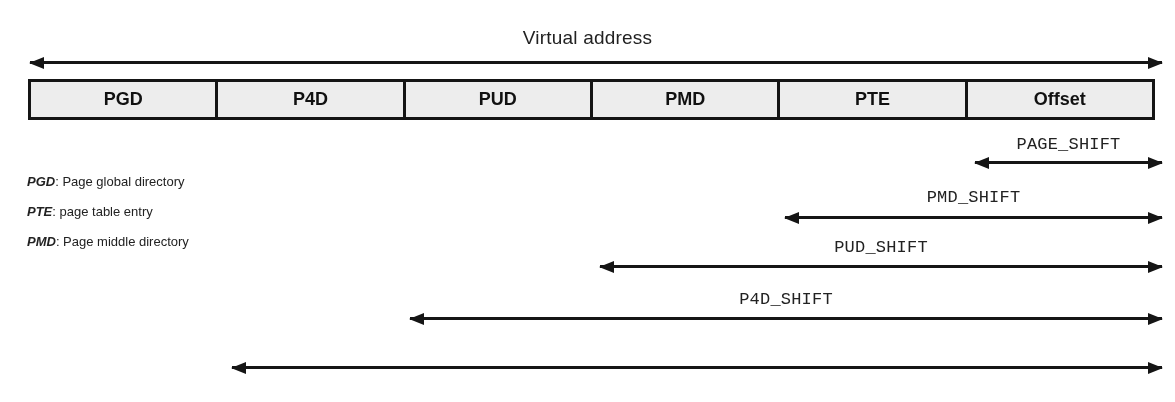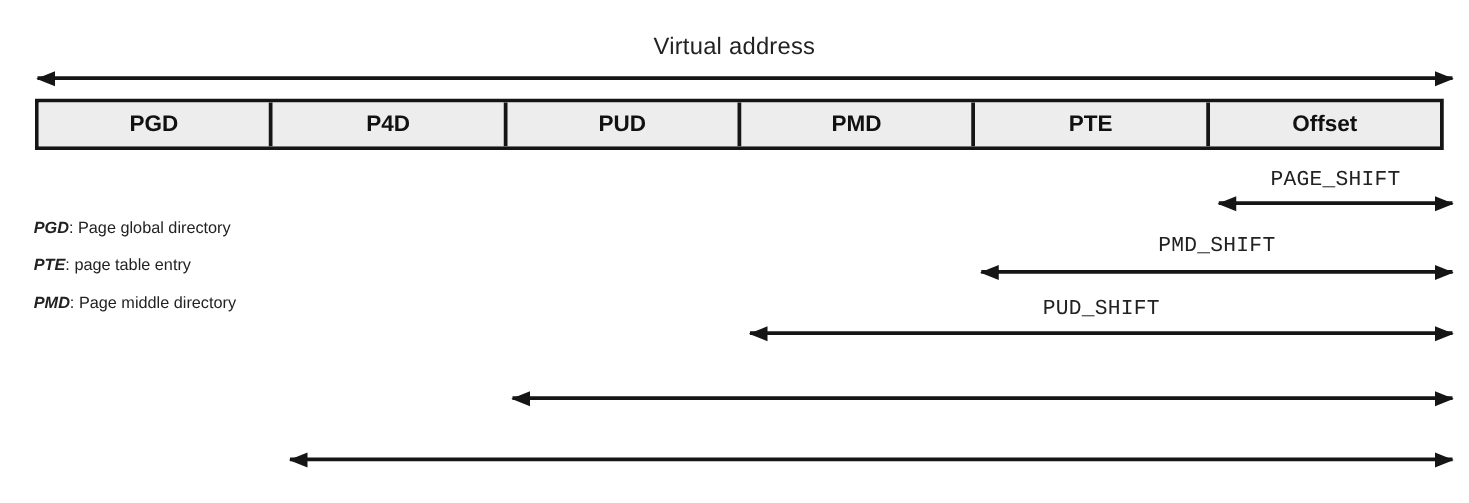--- a/index.html
+++ b/index.html
@@ -120,17 +120,18 @@
 
   <div class="shift-label" style="left:975px; top:135px; width:187px;">PAGE_SHIFT</div>
   <div class="arrow" style="left:975px; top:161px; width:187px;"></div>
 
   <div class="shift-label" style="left:785px; top:188px; width:377px;text-align:center;">PMD_SHIFT</div>
   <div class="arrow" style="left:785px; top:216px; width:377px;"></div>
 
   <div class="shift-label" style="left:600px; top:238px; width:562px;">PUD_SHIFT</div>
   <div class="arrow" style="left:600px; top:265px; width:562px;"></div>
 
+  <div class="shift-label" style="left:410px; top:290px; width:752px;">P4D_SHIFT</div>
   <div class="arrow" style="left:410px; top:317px; width:752px;"></div>
 
   <div class="arrow" style="left:232px; top:366px; width:930px;"></div>
 
 </div>
 
 </body></html>

